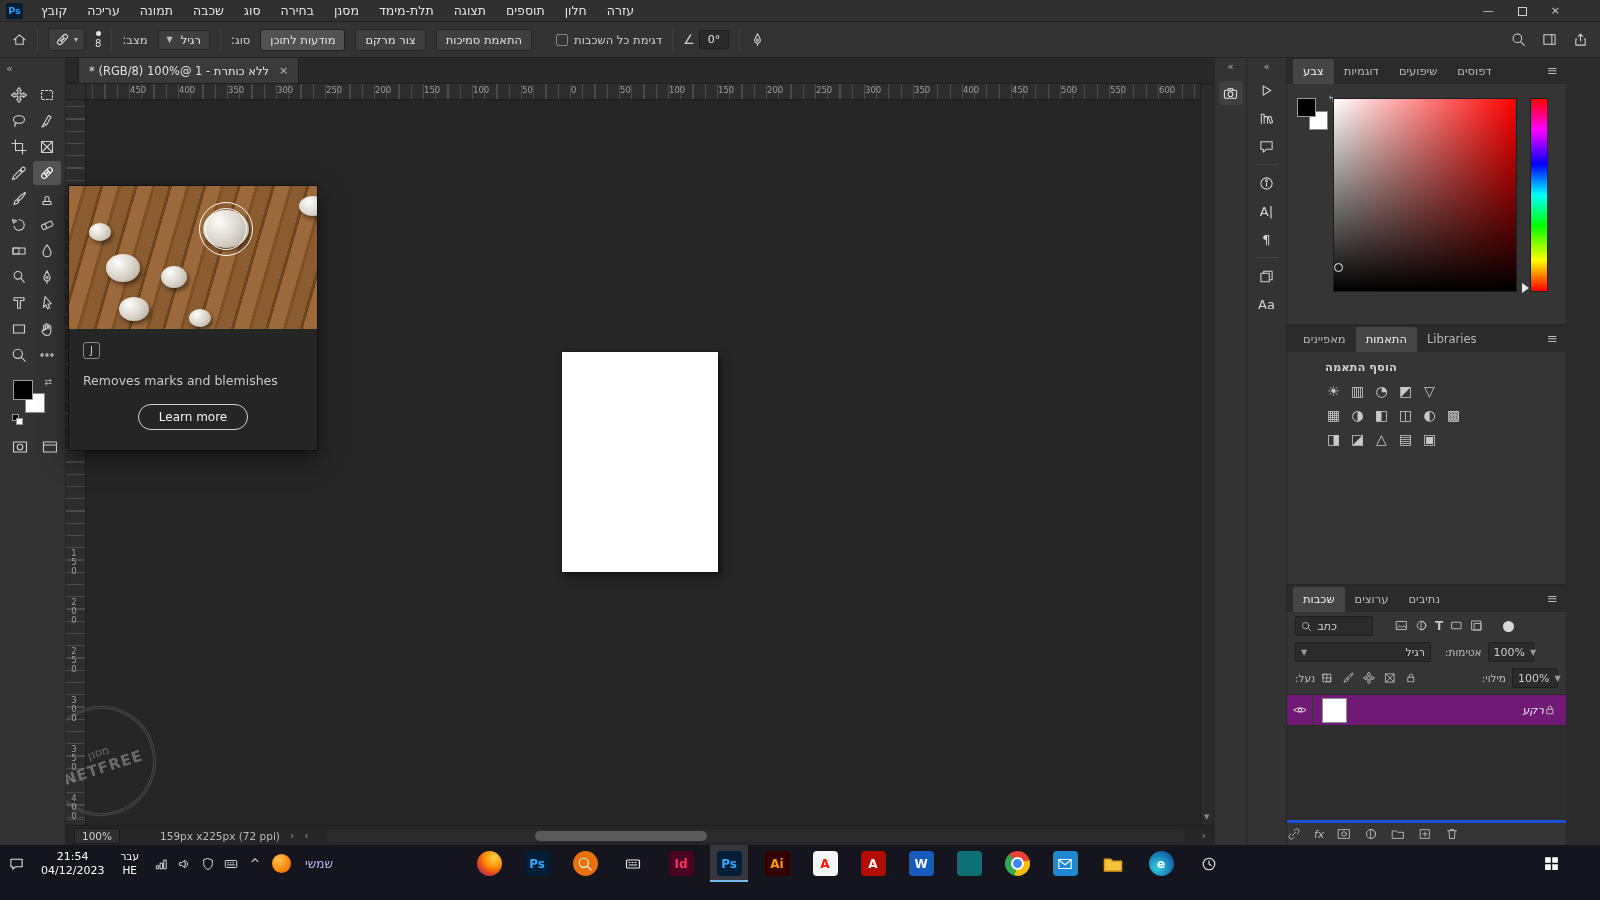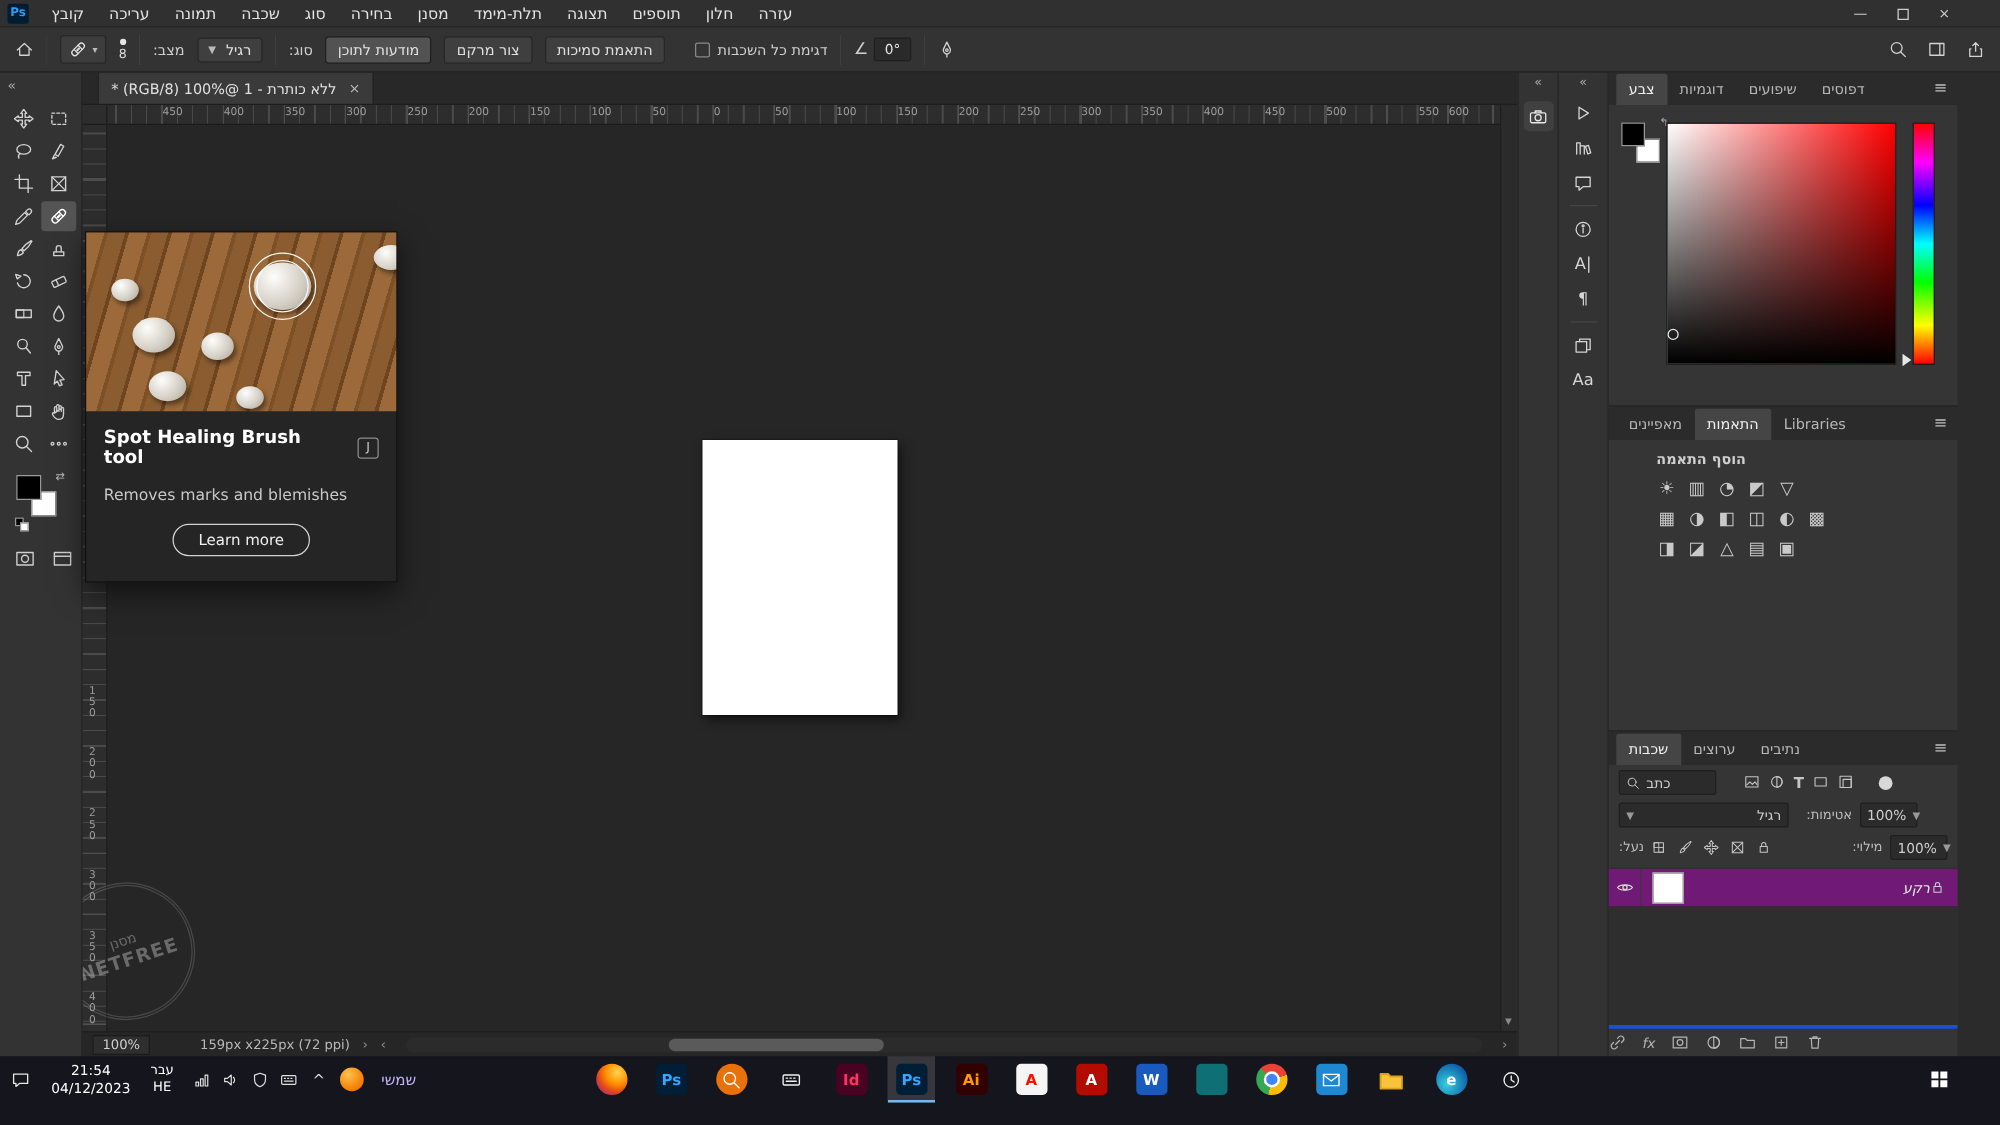--- a/index.html
+++ b/index.html
@@ -103,21 +103,21 @@
   .cp-swatches .back{position:absolute;left:12px;top:13px;width:19px;height:19px;background:#fff;border:1px solid #888;}
   .cp-swatches .front{position:absolute;left:0;top:0;width:19px;height:19px;background:#000;border:1px solid #999;z-index:2;}
   .cp-swatches .tiny{position:absolute;right:-2px;top:-4px;font-size:9px;color:#aaa;}
   .adj-body{padding:8px 0 0 38px;}
   .adj-label{font-size:11.5px;color:#cfcfcf;direction:rtl;width:max-content;margin-bottom:8px;font-weight:bold;}
   .adj-row{display:flex;gap:7px;margin-bottom:7px;}
   .adj-item{width:17px;height:17px;display:flex;align-items:center;justify-content:center;color:#c9c9c9;font-size:14px;cursor:default;}
   .lrow{display:flex;align-items:center;gap:6px;padding:4px 8px 2px 8px;}
   .ibox{background:#2b2b2b;border:1px solid #1f1f1f;border-radius:2px;height:20px;display:flex;align-items:center;padding:0 5px;color:#cdcdcd;font-size:11px;gap:5px;}
   .ibox .arr{font-size:8px;color:#999;}
-  .lfilter-box{width:78px;}
+  .lfilter-box{width:78px;font-style:italic;}
   .lfilter-icons{display:flex;gap:7px;margin-left:16px;color:#c5c5c5;}
   .lfilter-toggle{width:11px;height:11px;border-radius:50%;background:#d8d8d8;margin-left:14px;}
   .blend-box{width:136px;justify-content:space-between;direction:rtl;}
   .llabel{font-size:10.5px;color:#bdbdbd;direction:rtl;}
   .valbox{width:46px;justify-content:space-between;}
   .lock-icons{display:flex;gap:9px;color:#c5c5c5;align-items:center;}
   .layer-row{height:32px;display:flex;align-items:center;background:#701a75;border-top:1px solid #2a2a2a;border-bottom:1px solid #2a2a2a;margin-top:4px;}
   .eye-cell{width:26px;display:flex;justify-content:center;color:#dedede;border-right:1px solid #393939;height:100%;align-items:center;}
   .lthumb{width:25px;height:25px;background:#fff;border:1px solid #909090;margin:0 9px;}
   .lname{flex:1;font-size:11.5px;color:#e6e6e6;font-style:italic;direction:rtl;text-align:right;unicode-bidi:plaintext;display:flex;}
@@ -469,21 +469,21 @@
         <span class="rt-label" style="left: 534px;">50</span>
         <span class="rt-label" style="left: 583px;">100</span>
         <span class="rt-label" style="left: 632px;">150</span>
         <span class="rt-label" style="left: 681px;">200</span>
         <span class="rt-label" style="left: 730px;">250</span>
         <span class="rt-label" style="left: 779px;">300</span>
         <span class="rt-label" style="left: 828px;">350</span>
         <span class="rt-label" style="left: 877px;">400</span>
         <span class="rt-label" style="left: 926px;">450</span>
         <span class="rt-label" style="left: 975px;">500</span>
-        <span class="rt-label" style="left: 1049px;">550</span>
+        <span class="rt-label" style="left: 1024px;">550</span>
         <span class="rt-label" style="left: 1073px;">600</span>
       </div>
     <div class="ruler-left" id="ruler-left">
         <span class="rl-label" style="top: 448px;">150</span>
         <span class="rl-label" style="top: 497px;">200</span>
         <span class="rl-label" style="top: 546px;">250</span>
         <span class="rl-label" style="top: 595px;">300</span>
         <span class="rl-label" style="top: 644px;">350</span>
         <span class="rl-label" style="top: 693px;">400</span>
       </div>
@@ -774,21 +774,20 @@
       <span class="stone" style="left:134px;top:24px;width:46px;height:38px"></span>
       <span class="stone" style="left:37px;top:68px;width:34px;height:28px"></span>
       <span class="stone" style="left:92px;top:80px;width:26px;height:22px"></span>
       <span class="stone" style="left:50px;top:111px;width:30px;height:24px"></span>
       <span class="stone" style="left:120px;top:123px;width:22px;height:18px"></span>
       <span class="ring" style="left:130px;top:16px;width:54px;height:54px"></span>
       <span class="ring" style="left:136px;top:22px;width:42px;height:42px"></span>
     </div>
     <div class="tt-body">
       <div class="tt-titlerow">
-        <span class="tt-title">Spot Healing Brush tool</span>
         <span class="tt-key">J</span>
       </div>
       <div class="tt-text">Removes marks and blemishes</div>
       <span class="tt-btn">Learn more</span>
     </div>
   </div>
 
   <div class="watermark">
     <span class="wm1">מסנן</span>
     <span class="wm2">NETFREE</span>

